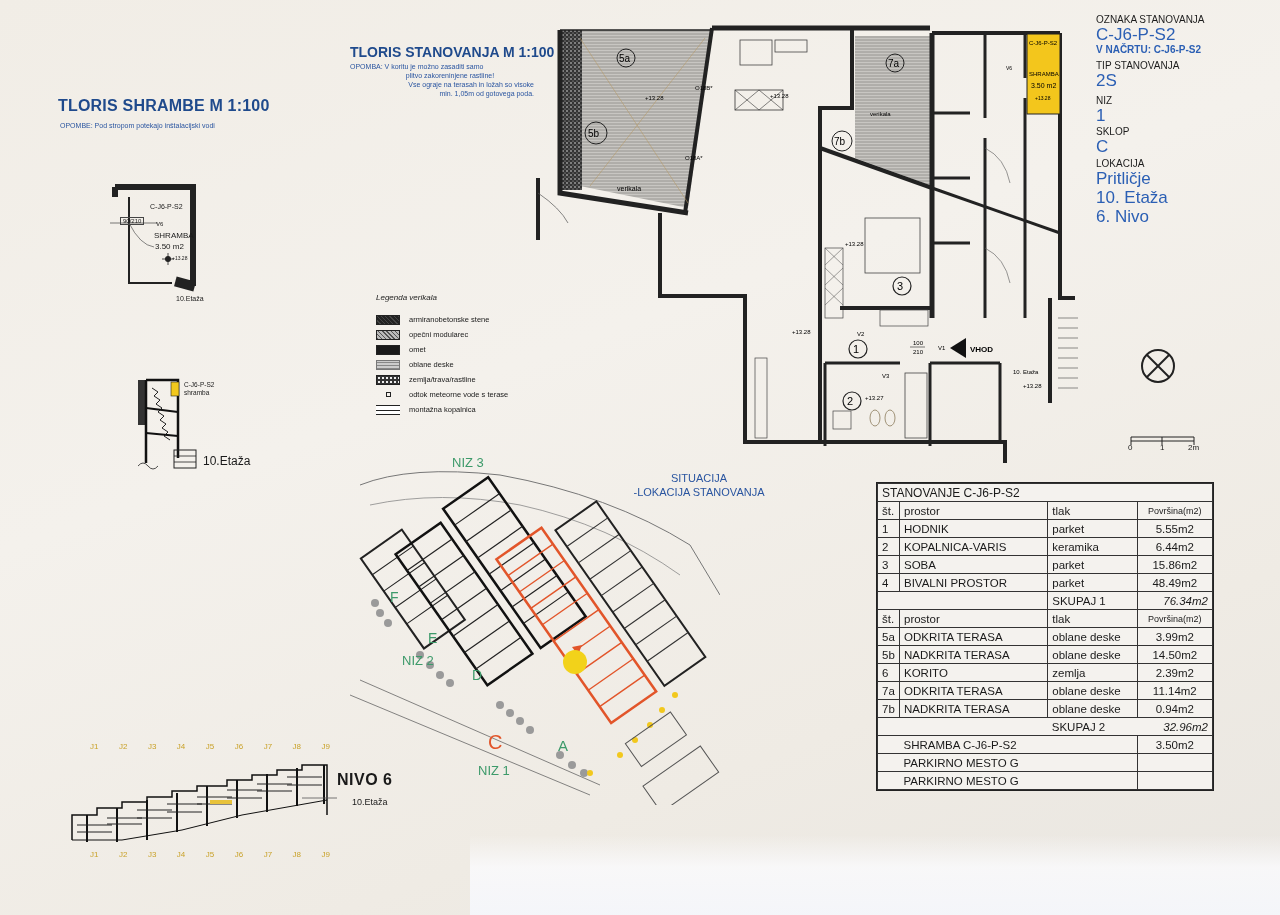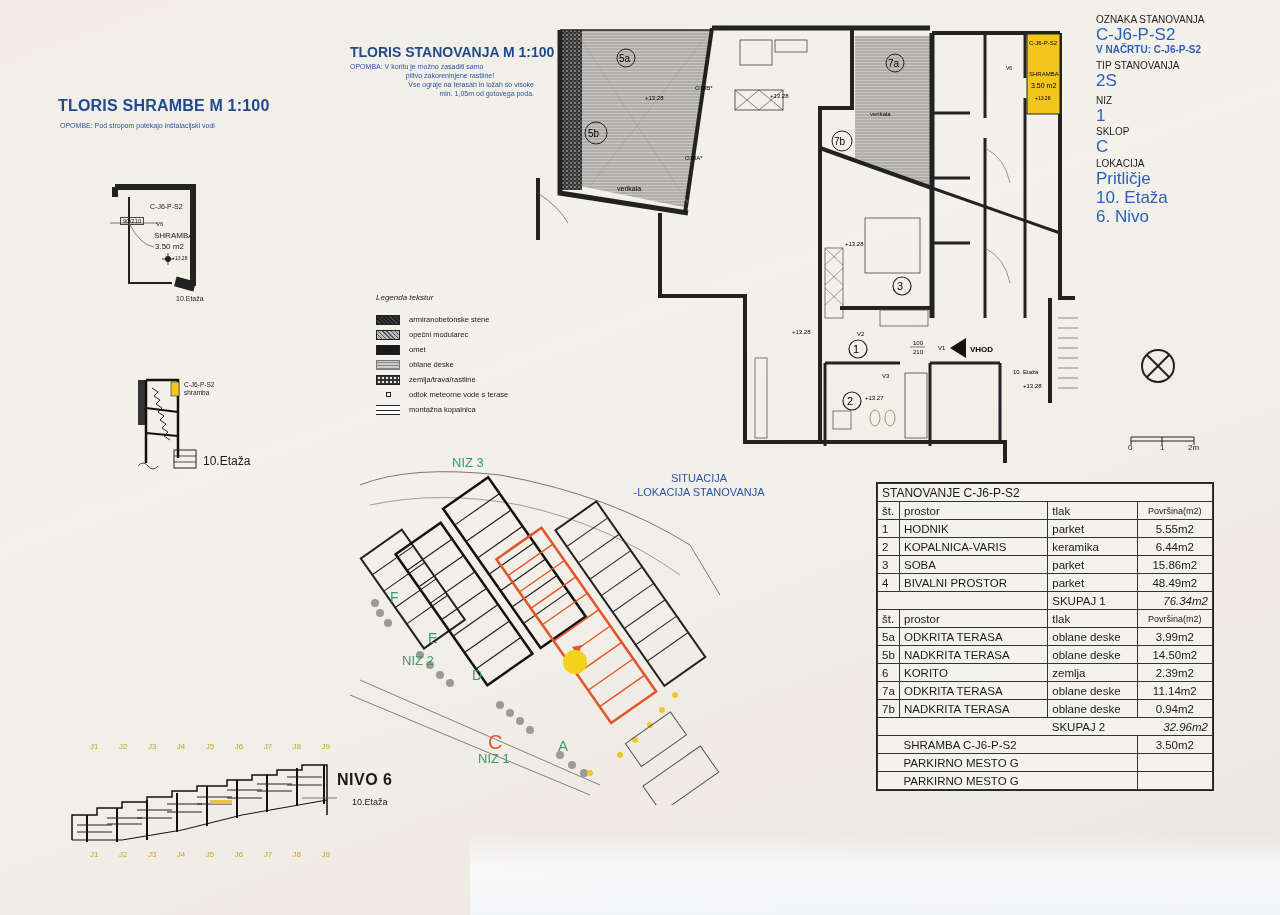--- a/index.html
+++ b/index.html
@@ -252,21 +252,21 @@
 <div class="abs" style="left:1128px;top:432px;width:72px;height:22px;">
   <svg width="72" height="12" viewBox="0 0 72 12">
     <path d="M3 11 V3 H66 V11 M34 3 V11 M3 7 H66" stroke="#222" stroke-width="1" fill="none"></path>
   </svg>
   <span class="abs scale-label" style="left:0;top:11px;">0</span>
   <span class="abs scale-label" style="left:32px;top:11px;">1</span>
   <span class="abs scale-label" style="left:60px;top:11px;">2m</span>
 </div>
 
 <div class="abs legend">
-  <div class="lt">Legenda tekstur</div>
+  <div class="lt">Legenda verikala</div>
   <div class="row">
     <span class="sw" style="background:repeating-linear-gradient(45deg,#222 0 2px,#444 2px 3px);"></span>
     <span>armiranobetonske stene</span>
   </div>
   <div class="row">
     <span class="sw" style="background:repeating-linear-gradient(45deg,#555 0 1px,#bbb 1px 3px);"></span>
     <span>opečni modularec</span>
   </div>
   <div class="row">
     <span class="sw" style="background:#1a1a1a;"></span>
@@ -353,21 +353,21 @@
         <circle cx="240" cy="318" r="3"></circle>
     </g>
 
     <g transform="rotate(-35 320 300)">
       <rect x="290" y="265" width="55" height="28" fill="none" stroke="#555" stroke-width="1"></rect>
       <rect x="280" y="310" width="70" height="32" fill="none" stroke="#555" stroke-width="1"></rect>
     </g>
   </svg>
   <span class="abs" style="left:102px;top:0px;font-size:13px;color:#3d9a6a;">NIZ 3</span>
   <span class="abs" style="left:52px;top:198px;font-size:13px;color:#3d9a6a;">NIZ 2</span>
-  <span class="abs" style="left:128px;top:296px;font-size:13px;color:#3d9a6a;">NIZ 1</span>
+  <span class="abs" style="left:128px;top:308px;font-size:13px;color:#3d9a6a;">NIZ 1</span>
   <span class="abs" style="left:40px;top:134px;font-size:14px;color:#3d9a6a;">F</span>
   <span class="abs" style="left:78px;top:175px;font-size:14px;color:#3d9a6a;">E</span>
   <span class="abs" style="left:122px;top:212px;font-size:14px;color:#3d9a6a;">D</span>
   <span class="abs" style="left:138px;top:276px;font-size:20px;color:#e2552a;">C</span>
   <span class="abs" style="left:208px;top:282px;font-size:15px;color:#3d9a6a;">A</span>
 </div>
 
 <div class="abs" style="left:62px;top:742px;width:275px;height:125px;">
   <div style="position:absolute;left:28px;top:0;width:240px;display:flex;justify-content:space-between;">
     <span style="font-size:8px;color:#c9a22a;">J1</span>

